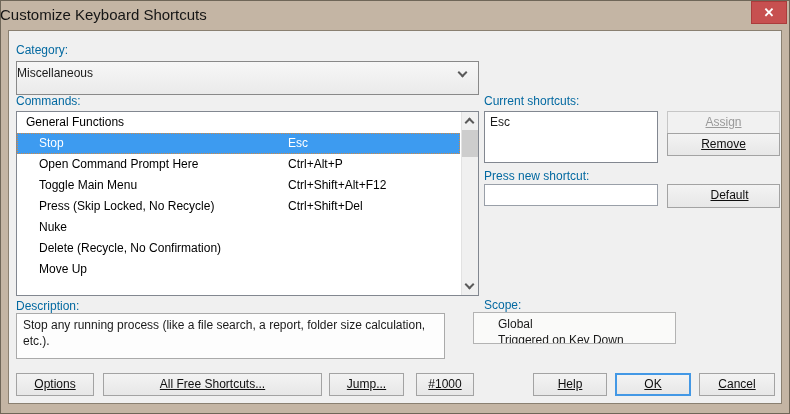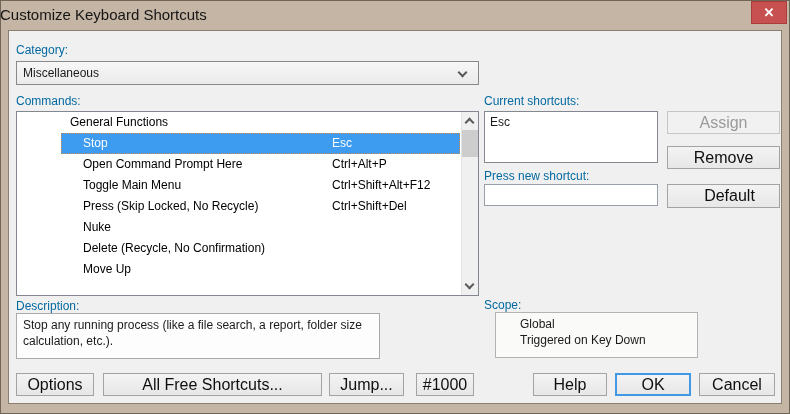--- a/index.html
+++ b/index.html
@@ -22,34 +22,34 @@
     color:#fff; text-align:center; line-height:21px; font-size:13px; font-weight:bold;
     cursor:default;
   }
   .client {
     position:absolute; left:8px; top:30px; width:774px; height:374px;
     background:#f0f0f0; border:1px solid #8a8071;
   }
   .lbl { position:absolute; white-space:nowrap; color:#0369a1; }
 
   .combo {
-    position:absolute; left:7px; top:30px; width:463px; height:24px;
+    position:absolute; left:7px; top:30px; width:463px; height:34px;
     background:linear-gradient(#f7f7f7,#eaeaea); border:1px solid #898989;
-    line-height:22px; padding-left:6px;
+    line-height:22px; padding-left:0;
   }
   .chev {
     position:absolute; width:7px; height:7px;
     border-right:2px solid #5a5a5a; border-bottom:2px solid #5a5a5a;
   }
   .chev.down { transform:rotate(45deg); }
   .chev.up   { transform:rotate(-135deg); }
   .combo .chev { right:12px; top:7px; }
 
   .listbox {
-    position:absolute; background:#fff; border:1px solid #828790; overflow:hidden;padding-left:44px;
+    position:absolute; background:#fff; border:1px solid #828790; overflow:hidden;
   }
   #commands-list { left:7px; top:80px; width:463px; height:185px; }
   .row { position:relative; height:21px; line-height:21px; width:calc(100% - 18px); color:#000; }
   .row .cmd { position:absolute; left:22px; white-space:nowrap; }
   .row.hdr .cmd { left:9px; }
   .row .sc { position:absolute; left:271px; white-space:nowrap; }
   .row.sel { background:#3d9bf0; color:#fff; outline:1px dotted #d18a45; outline-offset:-1px; }
 
   .vscroll {
     position:absolute; top:0; right:0; bottom:0; width:17px;
@@ -63,36 +63,37 @@
 
   #cs-list { left:475px; top:80px; width:174px; height:52px; padding:2px 5px; line-height:16px; }
   .textinput {
     position:absolute; left:475px; top:153px; width:174px; height:22px;
     background:#fff; border:1px solid #999fa8; padding:2px 5px; font:inherit;
   }
 
   .btn {
     position:absolute; height:23px;
     background:linear-gradient(#f3f3f3,#e7e7e7); border:1px solid #a3a3a3;
-    text-align:center; line-height:21px; font-size:16px; color:#0f0f0f;
+    text-align:center; line-height:21px; font-size:12px; color:#0f0f0f;
     cursor:default;
+    text-decoration:underline;
   }
   .btn.disabled { background:#f1f1f1; border-color:#c6c6c6; color:#9a9a9a; }
   .btn.focused { border:2px solid #4398e5; line-height:19px; }
 
   #btn-assign  { left:658px; top:80px;  width:113px; }
-  #btn-remove  { left:658px; top:115px; width:113px;text-align:center; }
+  #btn-remove  { left:658px; top:102px; width:113px;text-align:center; }
   #btn-default { left:658px; top:153px; width:113px; height:24px;padding-left:12px; }
 
   .infobox {
     position:absolute; background:#fdfdfd; border:1px solid #aaaaaa;
     padding:3px 6px; line-height:16px; overflow:hidden;
   }
-  #desc-box  { left:7px;   top:282px; width:364px; height:46px; }
-  #scope-box { left:486px; top:281px; width:203px; height:46px; background:#fafaf9; border-color:#b3b3b3;padding-left:24px; }
+  #desc-box  { left:7px;   top:282px; width:429px; height:46px; }
+  #scope-box { left:464px; top:281px; width:203px; height:32px; background:#fafaf9; border-color:#b3b3b3;padding-left:24px; }
 
   .footer .btn { top:342px; }
   #btn-options { left:7px;   width:78px;text-align:center; }
   #btn-allfree { left:94px;  width:219px; }
   #btn-jump    { left:320px; width:75px; }
   #btn-id      { left:407px; width:58px; }
   #btn-help    { left:524px; width:74px; }
   #btn-ok      { left:606px; width:76px; }
   #btn-cancel  { left:690px; width:76px; }
 </style>

